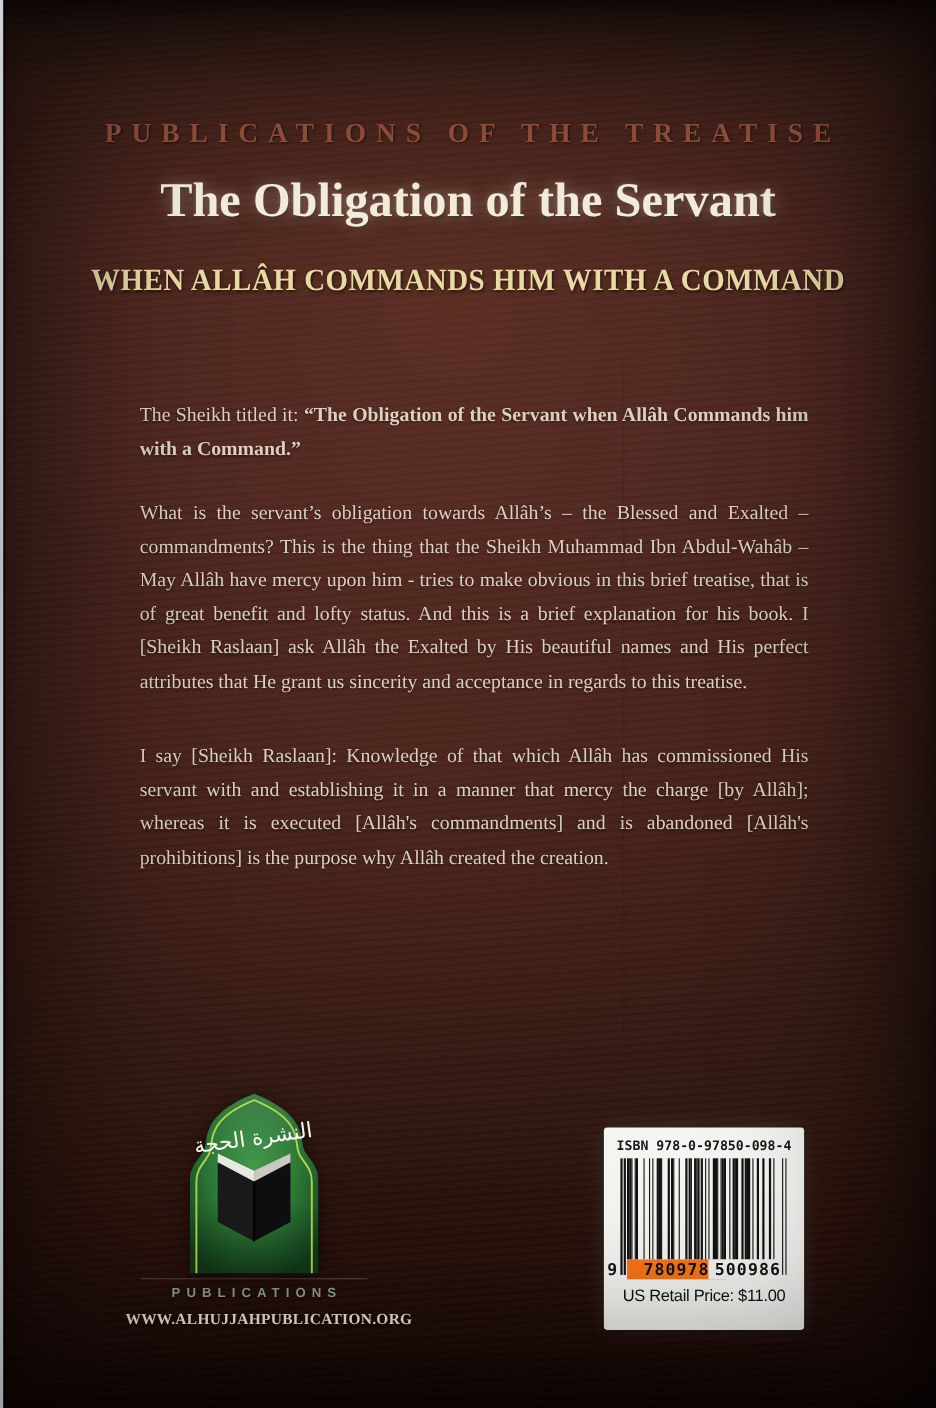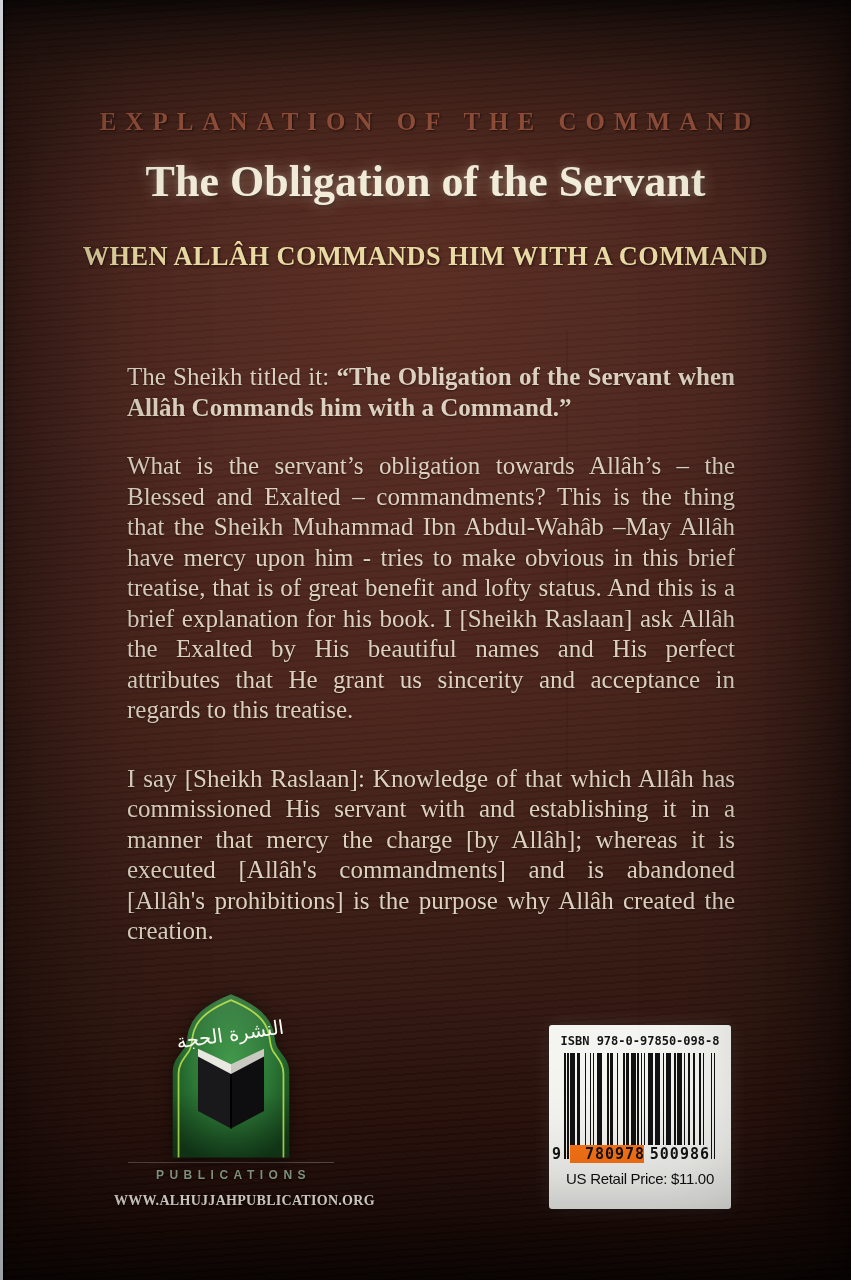--- a/index.html
+++ b/index.html
@@ -37,21 +37,21 @@
     text-shadow:0 0 16px rgba(255,242,214,0.35),0 0 5px rgba(255,242,214,0.18),1px 2px 3px rgba(0,0,0,0.5);
   }
   .subtitle{
     position:absolute;top:240px;left:0;width:100%;text-align:center;
     font-size:28px;font-weight:bold;color:#e9d9a2;transform:scaleX(0.94);transform-origin:center;
     letter-spacing:0.5px;text-shadow:1px 1px 3px rgba(0,0,0,0.6);
   }
 
   .body-text{
     position:absolute;left:127px;top:362px;width:608px;
-    color:#dcd1bf;font-size:25px;line-height:30.5px;text-align:justify;
+    color:#dcd1bf;font-size:18px;line-height:30.5px;text-align:justify;
     text-shadow:0 1px 2px rgba(0,0,0,0.45);
   }
   .body-text p{margin:0;}
   .para.p1{margin-bottom:28px;}
   .para.p2{margin-bottom:38px;}
   .p1-quote{font-weight:bold;}
 
   .publisher{position:absolute;left:114px;top:990px;width:234px;text-align:center;z-index:2;}
   .logo-svg{display:block;margin:0 auto;filter:drop-shadow(0 3px 8px rgba(0,0,0,0.5));}
   .pub-name{
@@ -83,21 +83,21 @@
   .bc-d1{left:6px;width:90px;text-align:center;letter-spacing:1px;background:#f97316;}
   .bc-d2{left:80px;width:66px;text-align:right;letter-spacing:1px;background:#f4f4f1;}
   .price{margin-top:5px;font-family:var(--sans);font-size:15px;font-weight:normal;letter-spacing:-0.3px;color:#111;white-space:nowrap;}
 </style>
 </head>
 <body>
 
 <div class="page">
   <div class="crease"></div>
 
-  <div class="series-title">EXPLANATION OF THE COMMAND</div>
+  <div class="series-title">PUBLICATIONS OF THE TREATISE</div>
   <h1 class="title">The Obligation of the Servant</h1>
   <div class="subtitle">WHEN ALLÂH COMMANDS HIM WITH A COMMAND</div>
 
   <div class="body-text">
     <p class="para p1"><span>The Sheikh titled it: </span><span class="p1-quote">“The Obligation of the Servant when Allâh Commands him with a Command.”</span></p>
     <p class="para p2">What is the servant’s obligation towards Allâh’s – the Blessed and Exalted – commandments? This is the thing that the Sheikh Muhammad Ibn Abdul-Wahâb –May Allâh have mercy upon him - tries to make obvious in this brief treatise, that is of great benefit and lofty status. And this is a brief explanation for his book. I [Sheikh Raslaan] ask Allâh the Exalted by His beautiful names and His perfect attributes that He grant us sincerity and acceptance in regards to this treatise.</p>
     <p class="para p3">I say [Sheikh Raslaan]: Knowledge of that which Allâh has commissioned His servant with and establishing it in a manner that mercy the charge [by Allâh]; whereas it is executed [Allâh's commandments] and is abandoned [Allâh's prohibitions] is the purpose why Allâh created the creation.</p>
   </div>
 
   <div class="publisher">
@@ -124,21 +124,21 @@
         <polygon points="36,68 70,86 70,142 36,124" fill="#1a191b"></polygon>
         <polygon points="104,68 70,86 70,142 104,124" fill="#0f0f11"></polygon>
         <polygon points="69,86 71,86 71,142 69,142" fill="#000000"></polygon>
       </g>
     </svg>
     <div class="pub-tag">PUBLICATIONS</div>
     <div class="pub-site">WWW.ALHUJJAHPUBLICATION.ORG</div>
   </div>
 
   <div class="barcode-box">
-    <div class="isbn">ISBN 978-0-97850-098-8</div>
+    <div class="isbn">ISBN 978-0-97850-098-4</div>
     <div class="bars-wrap">
       <div class="bars" id="bars">
           <div class="m" style="width: 1.6px; height: 106px; background: rgb(18, 18, 18);"></div>
           <div class="m" style="width: 1.6px; height: 106px; background: transparent;"></div>
           <div class="m" style="width: 1.6px; height: 106px; background: rgb(18, 18, 18);"></div>
           <div class="m" style="width: 1.6px; height: 92px; background: transparent;"></div>
           <div class="m" style="width: 1.6px; height: 92px; background: rgb(18, 18, 18);"></div>
           <div class="m" style="width: 1.6px; height: 92px; background: rgb(18, 18, 18);"></div>
           <div class="m" style="width: 1.6px; height: 92px; background: rgb(18, 18, 18);"></div>
           <div class="m" style="width: 1.6px; height: 92px; background: transparent;"></div>

